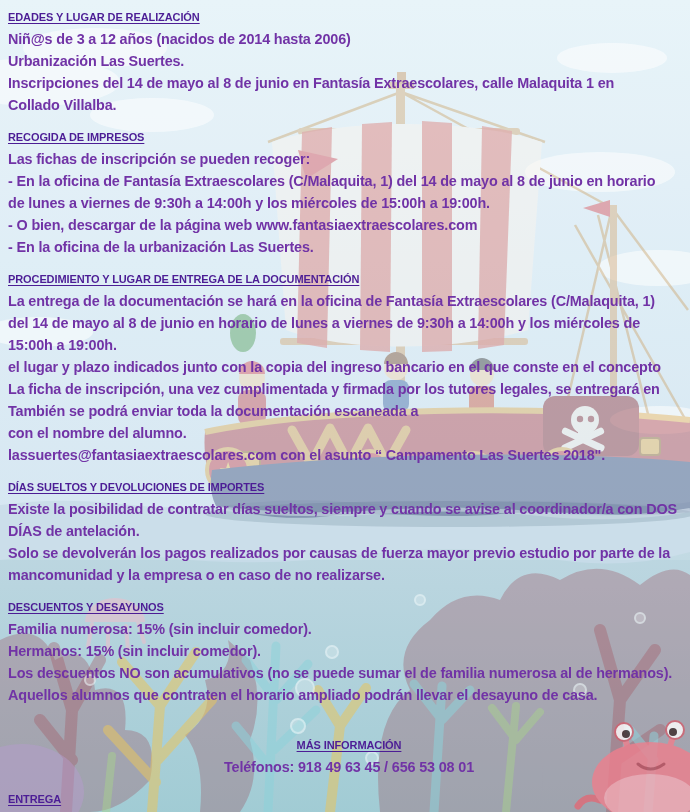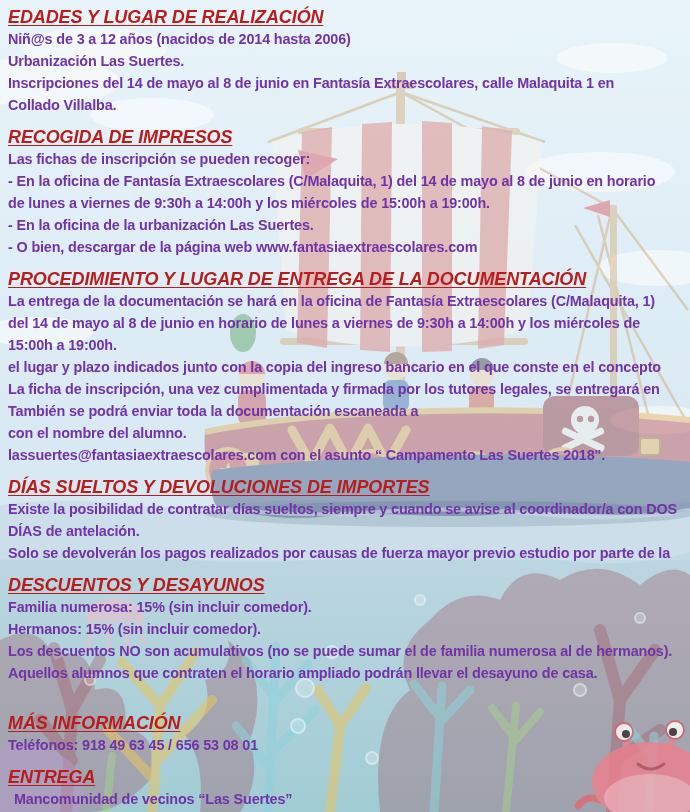--- a/index.html
+++ b/index.html
@@ -7,24 +7,24 @@
     width:690px;height:812px;position:relative;overflow:hidden;
     background:#ddeef6;
     font-family:"Liberation Sans", sans-serif;
   }
   #bg{position:absolute;top:0;left:0;width:690px;height:812px;z-index:0;}
   #text-layer{
     position:absolute;top:0;left:0;width:690px;z-index:2;
     padding:6px 0 0 8px;box-sizing:border-box;
   }
   .section{margin:0 0 10px 0;}
-  .section.gap-before{margin-top:28px;}
+  .section.gap-before{margin-top:28px;text-align:center;}
   .sec-heading{
-    font-size:18px;line-height:22px;font-weight:bold;font-style:italic;
-    color:#b91c1c;text-decoration:underline;text-underline-offset:2px;
+    font-size:11px;line-height:22px;font-weight:bold;
+    color:#4c1d95;text-decoration:underline;text-underline-offset:2px;
     letter-spacing:-0.1px;white-space:nowrap;
   }
   .tline{
     font-size:14.4px;line-height:22px;font-weight:bold;
     color:#7133a6;letter-spacing:-0.15px;white-space:nowrap;
   }
   .tline.indent{padding-left:6px;}
 </style>
 </head>
 <body>
@@ -208,41 +208,42 @@
     <div class="tline">Urbanización Las Suertes.</div>
     <div class="tline">Inscripciones del 14 de mayo al 8 de junio en Fantasía Extraescolares, calle Malaquita 1 en</div>
     <div class="tline">Collado Villalba.</div>
   </div>
 
   <div class="section">
     <div class="sec-heading">RECOGIDA DE IMPRESOS</div>
     <div class="tline">Las fichas de inscripción se pueden recoger:</div>
     <div class="tline">- En la oficina de Fantasía Extraescolares (C/Malaquita, 1) del 14 de mayo al 8 de junio en horario</div>
     <div class="tline">de lunes a viernes de 9:30h a 14:00h y los miércoles de 15:00h a 19:00h.</div>
+    <div class="tline">- O bien, descargar de la página web www.fantasiaextraescolares.com</div>
     <div class="tline">- En la oficina de la urbanización Las Suertes.</div>
-    <div class="tline">- O bien, descargar de la página web www.fantasiaextraescolares.com</div>
   </div>
 
   <div class="section">
     <div class="sec-heading">PROCEDIMIENTO Y LUGAR DE ENTREGA DE LA DOCUMENTACIÓN</div>
     <div class="tline">La entrega de la documentación se hará en la oficina de Fantasía Extraescolares (C/Malaquita, 1)</div>
     <div class="tline">del 14 de mayo al 8 de junio en horario de lunes a viernes de 9:30h a 14:00h y los miércoles de</div>
     <div class="tline">15:00h a 19:00h.</div>
     <div class="tline">el lugar y plazo indicados junto con la copia del ingreso bancario en el que conste en el concepto</div>
     <div class="tline">La ficha de inscripción, una vez cumplimentada y firmada por los tutores legales, se entregará en</div>
     <div class="tline">También se podrá enviar toda la documentación escaneada a</div>
     <div class="tline">con el nombre del alumno.</div>
     <div class="tline">lassuertes@fantasiaextraescolares.com con el asunto “ Campamento Las Suertes 2018".</div>
   </div>
 
   <div class="section">
     <div class="sec-heading">DÍAS SUELTOS Y DEVOLUCIONES DE IMPORTES</div>
     <div class="tline">Existe la posibilidad de contratar días sueltos, siempre y cuando se avise al coordinador/a con DOS</div>
     <div class="tline">DÍAS de antelación.</div>
     <div class="tline">Solo se devolverán los pagos realizados por causas de fuerza mayor previo estudio por parte de la</div>
+    <div class="tline">mancomunidad y la empresa o en caso de no realizarse.</div>
   </div>
 
   <div class="section">
     <div class="sec-heading">DESCUENTOS Y DESAYUNOS</div>
     <div class="tline">Familia numerosa: 15% (sin incluir comedor).</div>
     <div class="tline">Hermanos: 15% (sin incluir comedor).</div>
     <div class="tline">Los descuentos NO son acumulativos (no se puede sumar el de familia numerosa al de hermanos).</div>
     <div class="tline">Aquellos alumnos que contraten el horario ampliado podrán llevar el desayuno de casa.</div>
   </div>
 

